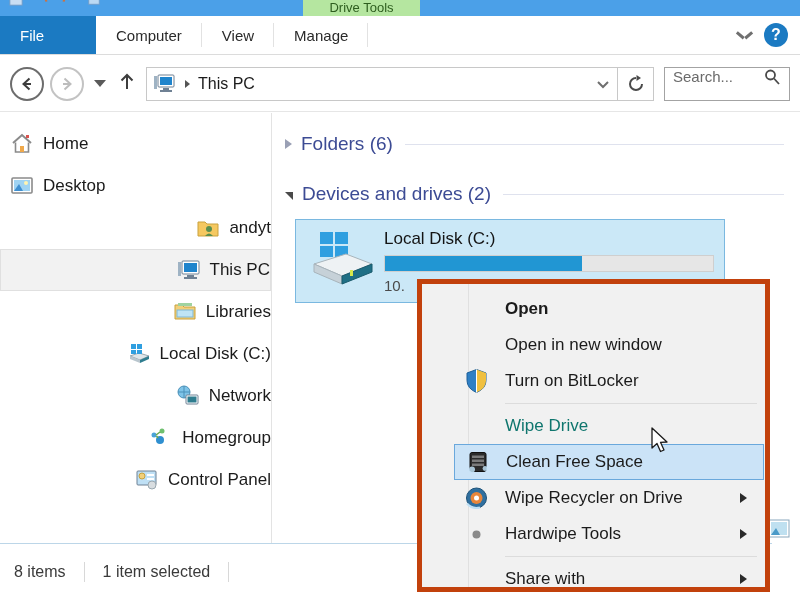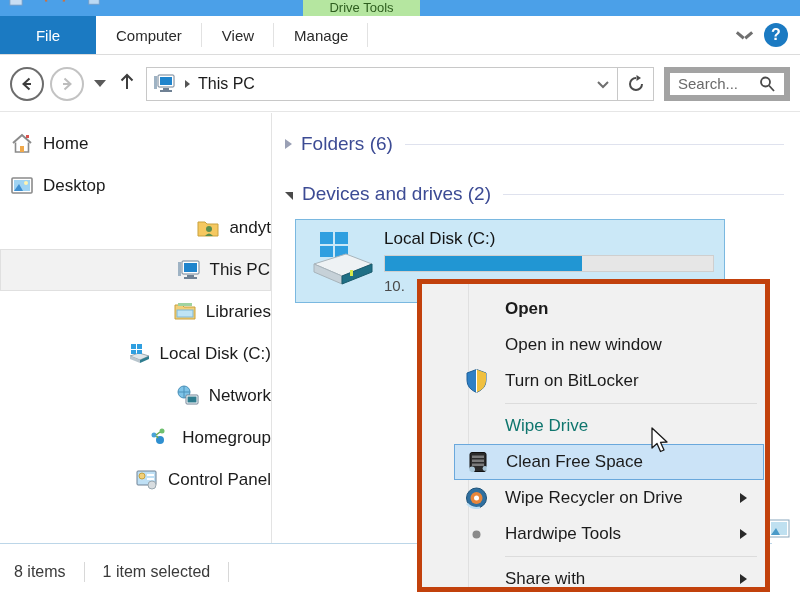--- a/index.html
+++ b/index.html
@@ -33,21 +33,21 @@
   }
 
   
   #ribbon {
     position:absolute; left:0; top:16px; width:800px; height:39px;
     background:#ffffff;
     border-bottom:1px solid #dcdcdc;
     display:flex; align-items:stretch;
   }
   .tab {
-    display:flex; align-items:center; justify-content:center;
+    display:flex; align-items:center; justify-content:flex-start;
     padding:0 20px; font-size:15px; color:#2a2a2a;
     position:relative; cursor:default; white-space:nowrap;
   }
   .tab.sep::after {
     content:""; position:absolute; right:0; top:7px; bottom:7px;
     width:1px; background:#e2e2e2;
   }
   .tab.file {
     background:#1b7ac2; color:#ffffff; min-width:96px;
   }
@@ -97,22 +97,22 @@
     border-left:5px solid #555; margin:0 8px 0 4px;
   }
   #crumb-text { font-size:16px; color:#1b1b1b; white-space:nowrap; }
   #pathbox .drop-caret { margin-left:auto; }
 
   .sq-btn {
     width:36px; height:34px; border:1px solid #c8c8c8; border-left:none;
     display:flex; align-items:center; justify-content:center; background:#fff; flex:0 0 auto;
   }
   #searchbox {
-    width:126px; height:34px; margin-left:10px; border:6px solid #a3a3a3; background:#fff;
-    display:flex; align-items:center; padding:0 8px; flex:0 0 auto;
+    width:126px; height:34px; margin-left:10px; border:1px solid #a3a3a3; background:#fff;
+    display:flex; align-items:flex-start; padding:0 8px; flex:0 0 auto;
   }
   #searchbox .ph { font-size:15px; color:#6a6a6a; flex:1 1 auto; }
 
   
   #navpane {
     position:absolute; left:0; top:113px; width:272px; bottom:57px;
     background:#ffffff; border-right:1px solid #e3e3e3; padding-top:10px;
     overflow:hidden;
   }
   .nav-item {

